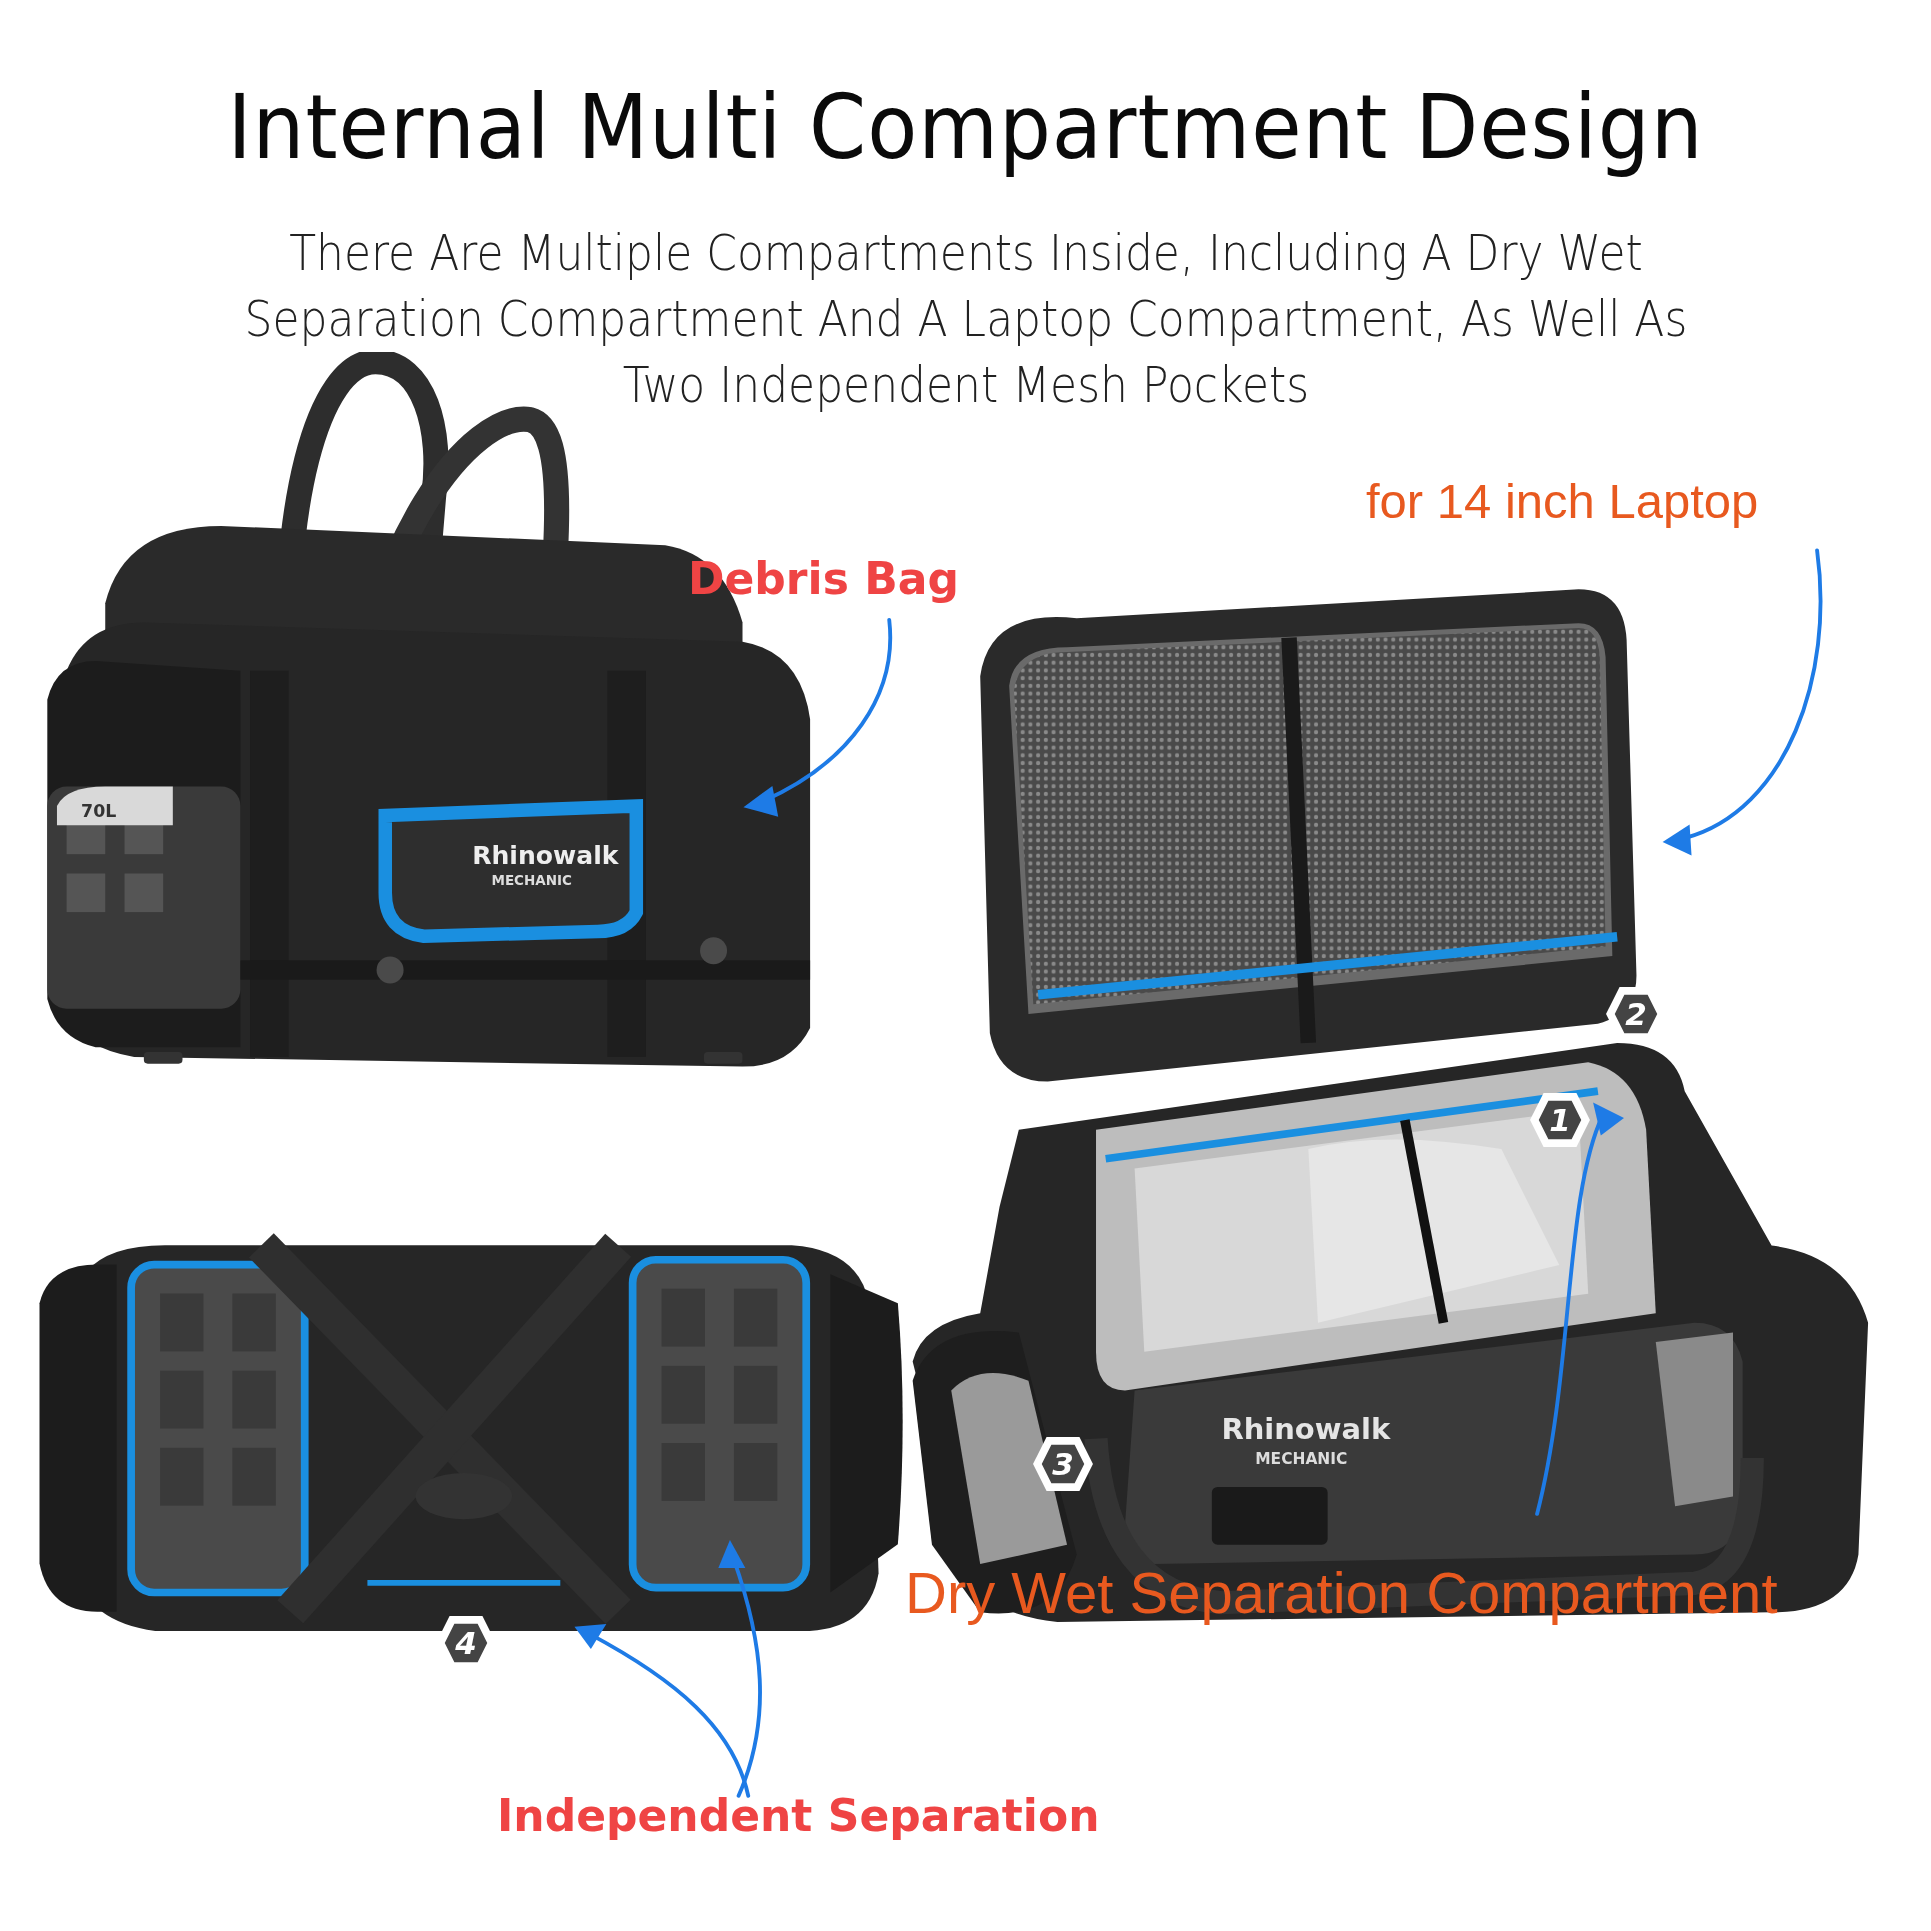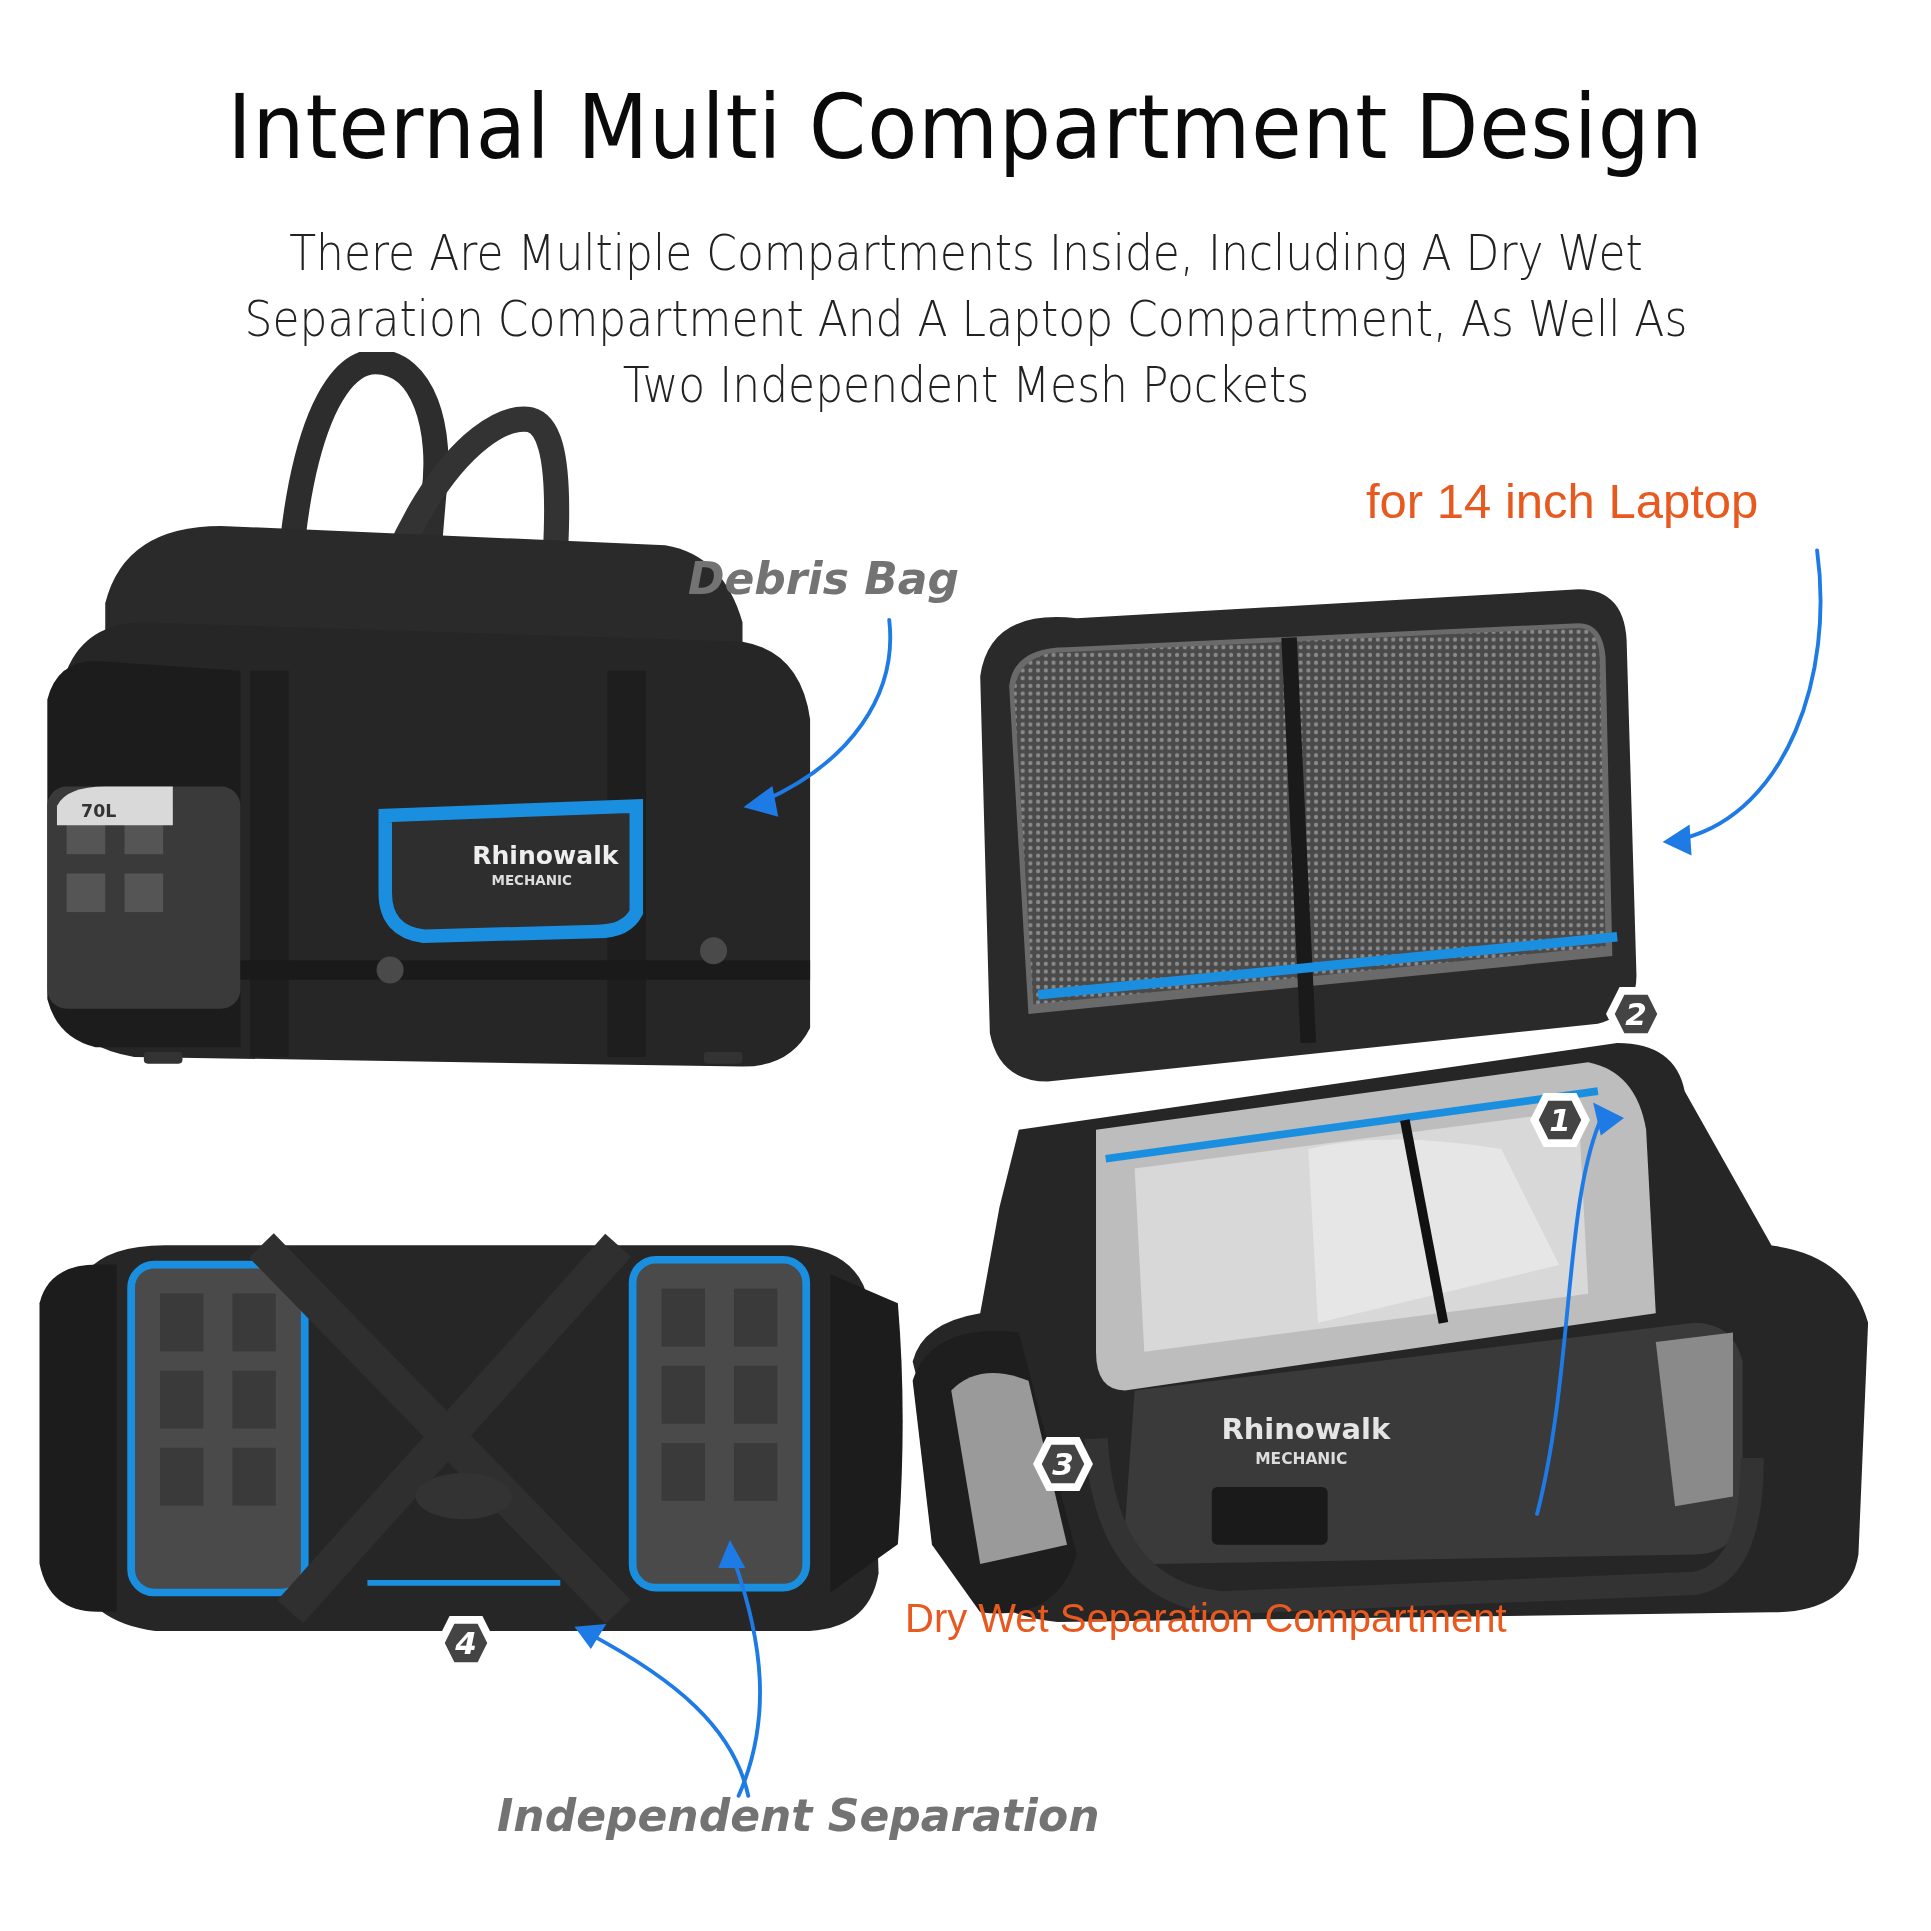--- a/index.html
+++ b/index.html
@@ -1,21 +1,21 @@
 <!DOCTYPE html>
 <html><head>
 <meta charset="utf-8">
 <style>
   html, body { margin:0; padding:0; }
   body { width:1931px; height:1931px; background:#ffffff; position:relative; overflow:hidden; font-family:"DejaVu Sans", sans-serif; }
   .title { position:absolute; left:0; top:75px; width:1931px; text-align:center; font-size:89px; color:#0a0a0a; font-weight:400; letter-spacing:1px; transform:scaleX(0.92); transform-origin:center; }
   .subtitle { position:absolute; left:97px; top:220px; width:1738px; text-align:center; font-size:50px; line-height:66px; color:#222; font-weight:300; transform:scaleX(0.88); transform-origin:center; }
   .callout { position:absolute; white-space:nowrap; }
   .callout.orange { color:#e8591f; font-weight:500; font-family:"Liberation Sans", sans-serif; }
-  .callout.dark { color:#737373; font-weight:700; font-style:italic; font-family:"DejaVu Sans", sans-serif; }
+  .callout.dark { color:#ef4444; font-weight:700; font-family:"DejaVu Sans", sans-serif; }
   .photo { position:absolute; }
   svg { display:block; }
   .badge { position:absolute; width:64px; height:58px; }
   .badge-num { position:absolute; left:0; top:0; width:64px; height:58px; line-height:58px; text-align:center; color:#fff; font-weight:700; font-style:italic; font-size:31px; font-family:"DejaVu Sans", sans-serif; }
   .arrows { position:absolute; left:0; top:0; pointer-events:none; }
 </style>
 </head>
 <body>
 
 <div class="title">Internal Multi Compartment Design</div>
@@ -134,21 +134,21 @@
     <polygon points="770,836 800,814 806,846"></polygon>
     <polygon points="1722,872 1750,854 1752,886"></polygon>
     <polygon points="1650,1142 1682,1158 1658,1176"></polygon>
     <polygon points="756,1595 772,1624 744,1624"></polygon>
     <polygon points="595,1685 628,1682 612,1708"></polygon>
   </g>
 </svg>
 
 <div class="callout dark" style="left:688px;top:553px;font-size:44px;">Debris Bag</div>
 <div class="callout orange" style="left:1366px;top:473px;font-size:49px;">for 14 inch Laptop</div>
-<div class="callout orange" style="left:905px;top:1596px;font-size:40px;">Dry Wet Separation Compartment</div>
+<div class="callout orange" style="left:905px;top:1559px;font-size:58px;">Dry Wet Separation Compartment</div>
 <div class="callout dark" style="left:497px;top:1790px;font-size:44px;">Independent Separation</div>
 
 <div class="badge" style="left:1528px;top:1091px;">
   <svg width="64" height="58" viewBox="0 0 66 60">
       <polygon points="16,2 50,2 64,30 50,58 16,58 2,30" fill="#fff"></polygon>
       <polygon points="21,10 45,10 55,30 45,50 21,50 11,30" fill="#444"></polygon>
     </svg>
   <div class="badge-num">1</div>
 </div>
 <div class="badge" style="left:1604px;top:985px;">

